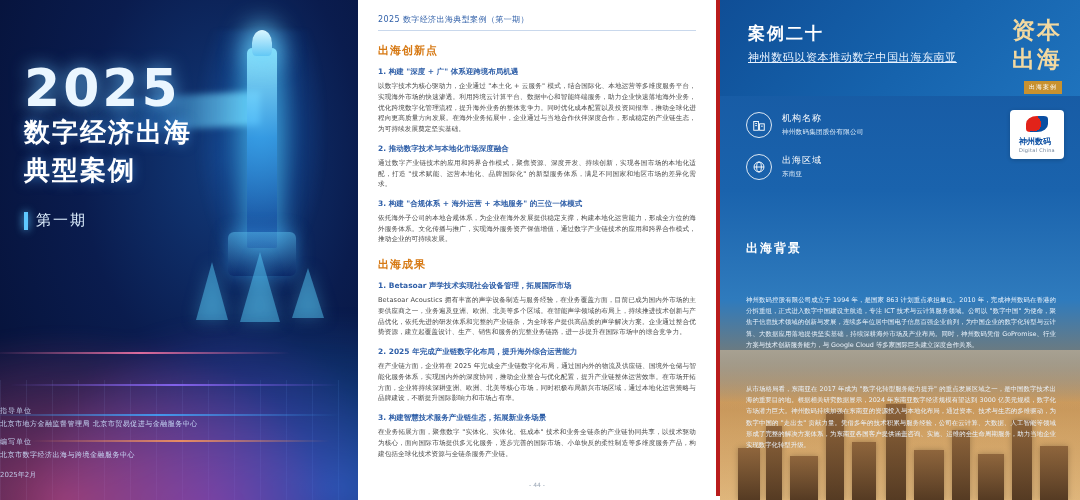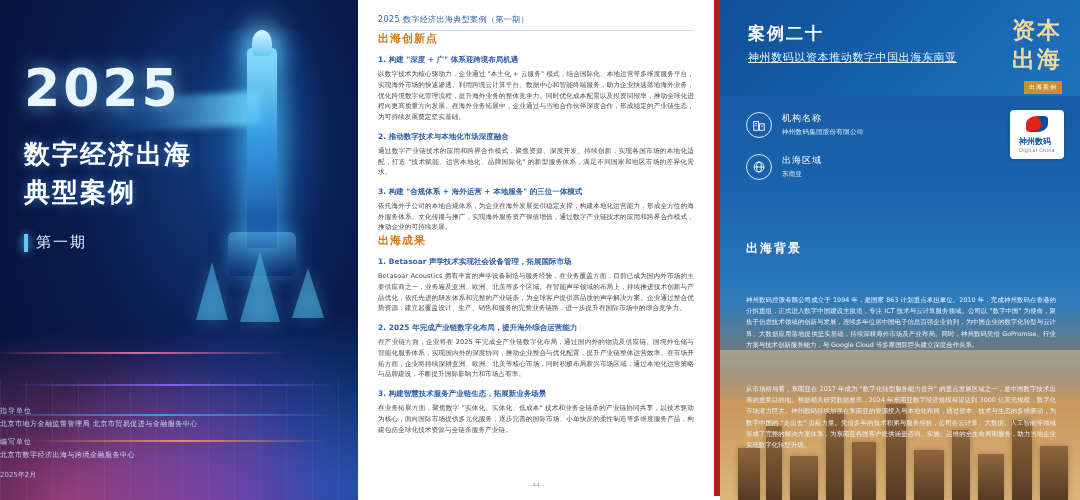--- a/index.html
+++ b/index.html
@@ -104,21 +104,21 @@
   }
   .cover-year {
     font-size: 52px;
     font-weight: bold;
     color: #eaf6ff;
     letter-spacing: 3px;
     text-shadow: 0 0 18px rgba(110,200,255,0.8);
     line-height: 1;
   }
   .cover-title {
-    margin-top: 22px;
+    margin-top: 0;
     font-size: 26px;
     font-weight: bold;
     color: #ffffff;
     letter-spacing: 2px;
     line-height: 1.45;
     text-shadow: 0 0 12px rgba(80,170,255,0.6);
   }
   .cover-issue {
     margin-top: 22px;
     display: inline-flex;
@@ -145,30 +145,31 @@
   .cover-footer .orgs { font-size: 7px; letter-spacing: .5px; opacity: .9; margin-bottom: 8px; }
   .cover-footer .date { font-size: 7px; opacity: .8; margin-top: 10px; }
 
   
   .textpage {
     position: relative;
     width: 362px; height: 496px;
     background: #ffffff;
     flex: 0 0 362px;
     padding: 14px 20px 0 20px;
-    border-right: 6px solid #b91c1c;
+    border-right: 4px solid #b91c1c;
   }
   .tp-header {
     font-size: 8px;
     color: #2f5fa8;
     border-bottom: 1px solid #c9d8ec;
     padding-bottom: 5px;
     letter-spacing: .4px;
   }
   .tp-section {
+    margin-top: 12px;
     font-size: 11px;
     font-weight: bold;
     color: #d77a15;
     letter-spacing: 1px;
   }
   .tp-sub {
     margin-top: 8px;
     font-size: 7.5px;
     font-weight: bold;
     color: #2f5fa8;

